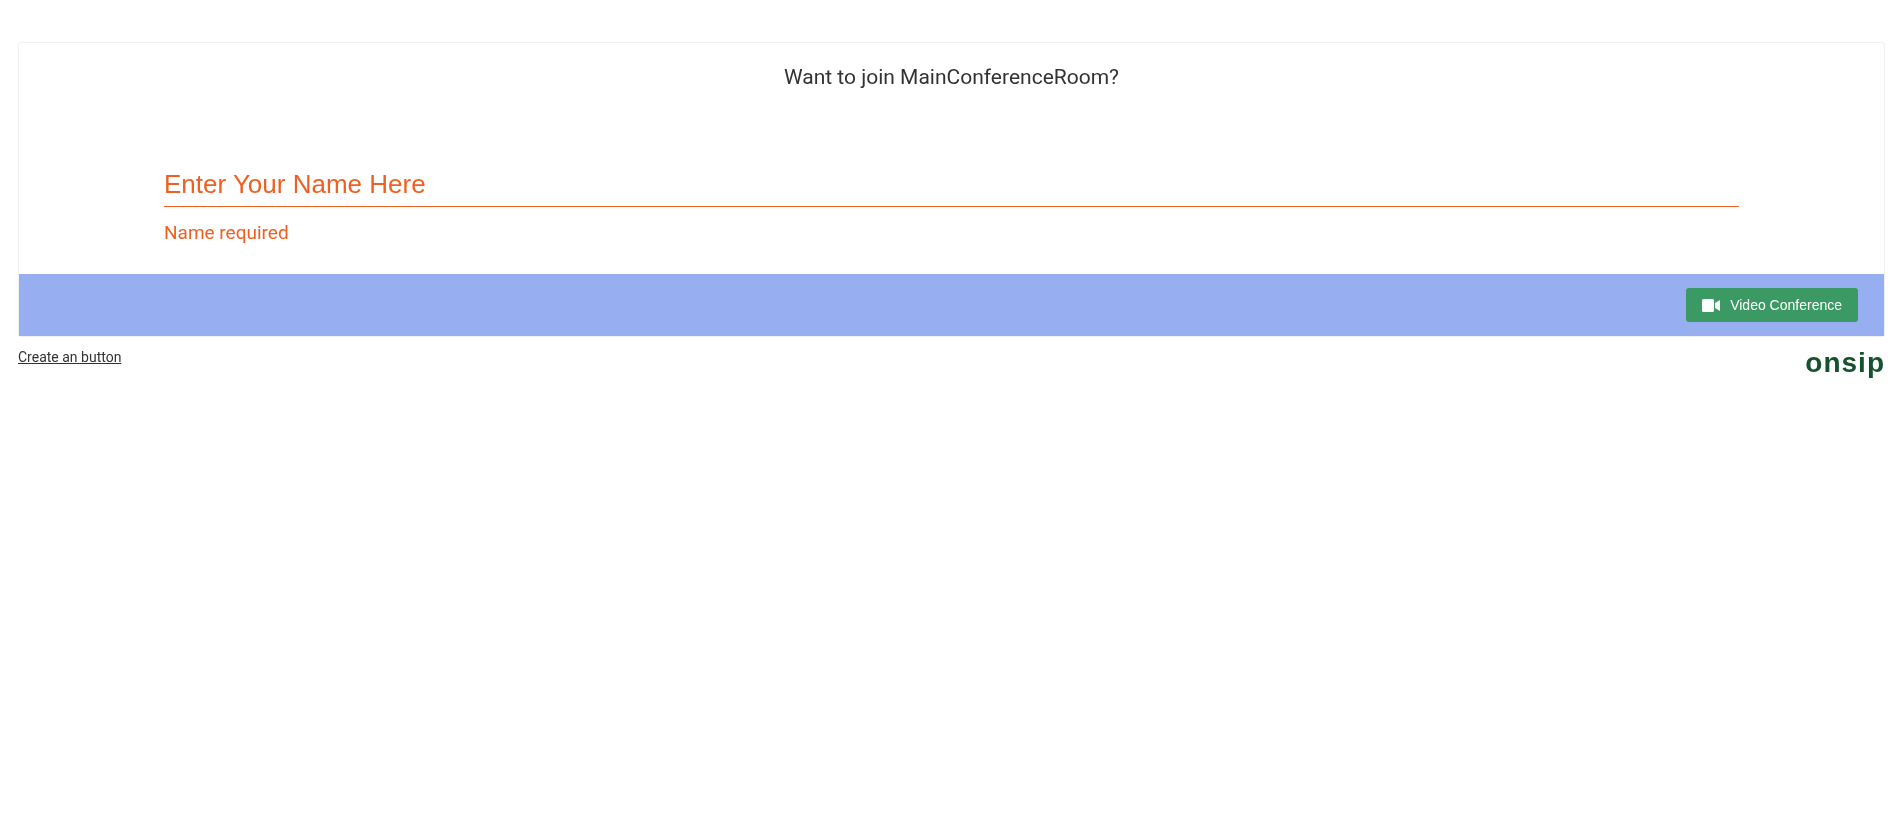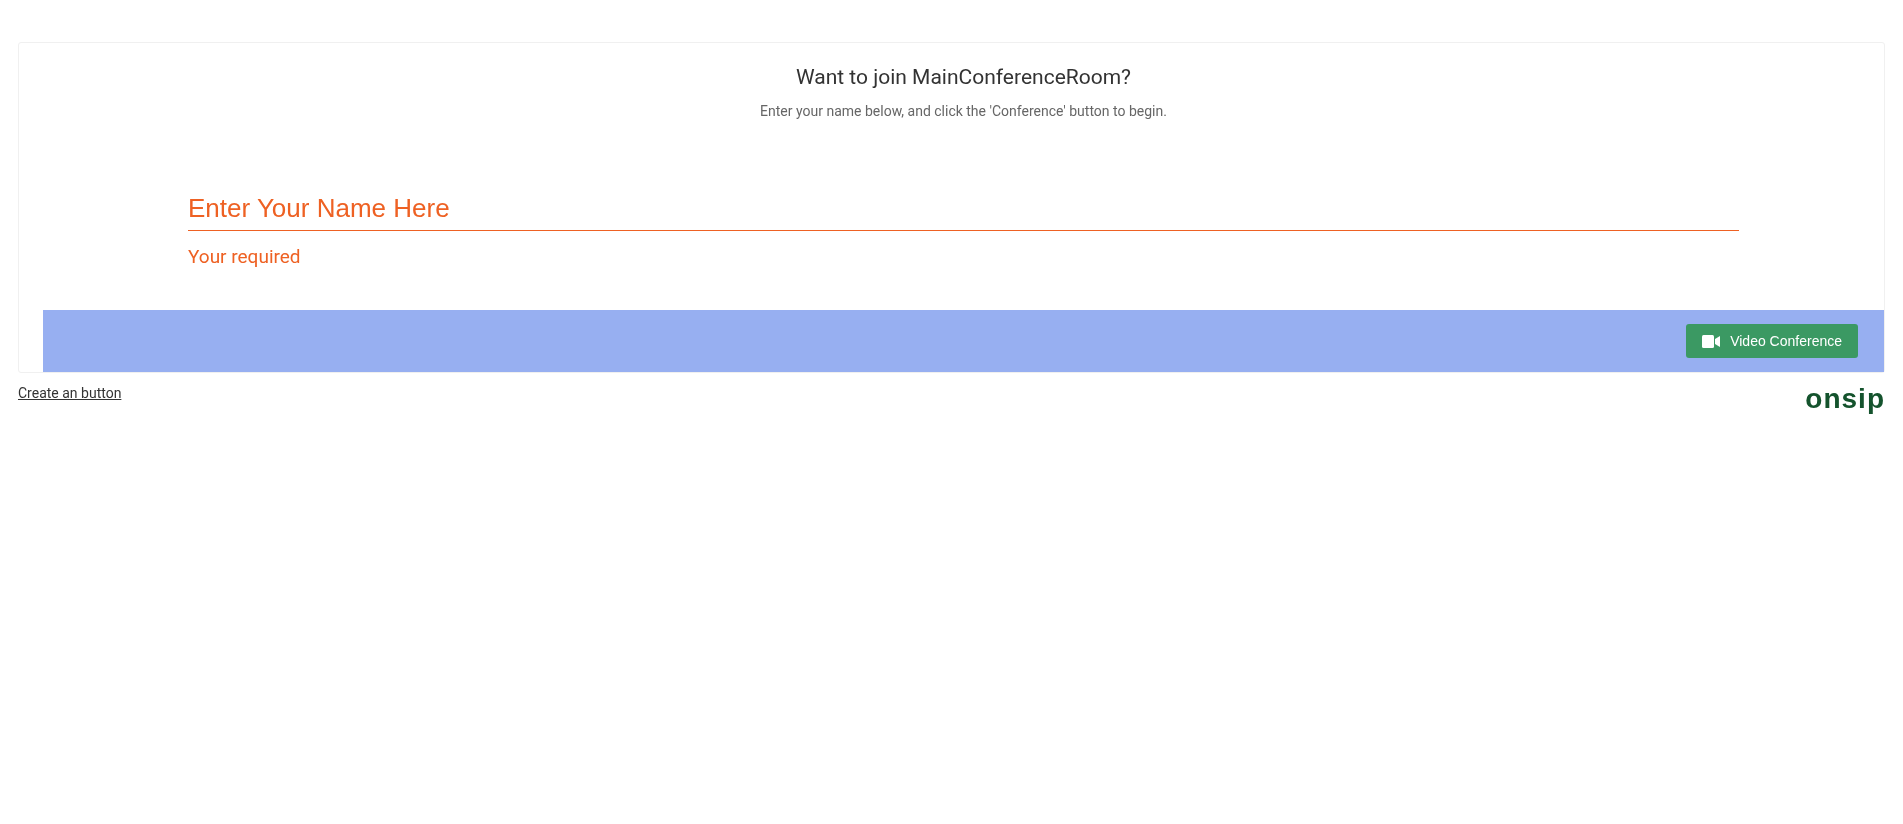--- a/index.html
+++ b/index.html
@@ -13,21 +13,20 @@
       background: #ffffff;
       width: 1903px;
       min-height: 824px;
     }
     
     .container {
       margin: 42px 18px 0 18px;
       border: 1px solid #f0f0f0;
       border-radius: 3px;
       background: #ffffff;
-      padding-left: 24px;
     }
     
     .header-section {
       padding: 22px 20px 0 20px;
       text-align: center;
     }
     
     .title {
       font-size: 21px;
       font-weight: 400;
@@ -48,41 +47,39 @@
     .name-input {
       width: 100%;
       border: none;
       border-bottom: 1px solid #ee6123;
       font-size: 26px;
       color: #000000;
       padding: 6px 0;
       outline: none;
       background: transparent;
       font-weight: 400;
-      margin-top: 8px;
     }
     
     .name-input::placeholder {
       color: #ee6123;
       opacity: 1;
     }
     
     .error-message {
       font-size: 19px;
       color: #ee6123;
       margin-top: 14px;
       font-weight: 400;
     }
     
     .action-bar {
       background: #97aff1;
       padding: 14px 26px;
       display: flex;
       justify-content: flex-end;
-      margin-top: 12px;
     }
     
     .conference-button {
       background: #3b9963;
       color: #ffffff;
       border: none;
       border-radius: 3px;
       padding: 9px 16px;
       font-size: 14px;
       font-weight: 500;
@@ -120,26 +117,25 @@
       letter-spacing: 1px;
       line-height: 1;
     }
   </style>
 </head>
 <body>
 
 <div class="container">
   <div class="header-section">
     <h1 class="title">Want to join MainConferenceRoom?</h1>
-    <p class="subtitle">Enter your name below, and click the 'Conference' button to begin.</p>
   </div>
 
   <div class="form-section">
     <input type="text" class="name-input" placeholder="Enter Your Name Here" style="">
-    <div class="error-message">Your required</div>
+    <div class="error-message">Name required</div>
   </div>
 
   <div class="action-bar">
     <button class="conference-button">
       <span class="videocam-icon">
         <svg width="18" height="13" viewBox="0 0 18 13" fill="white">
           <rect x="0" y="0" width="12" height="13" rx="1.5"></rect>
           <path d="M 13 4 L 18 1 L 18 12 L 13 9 Z"></path>
         </svg>
       </span>

